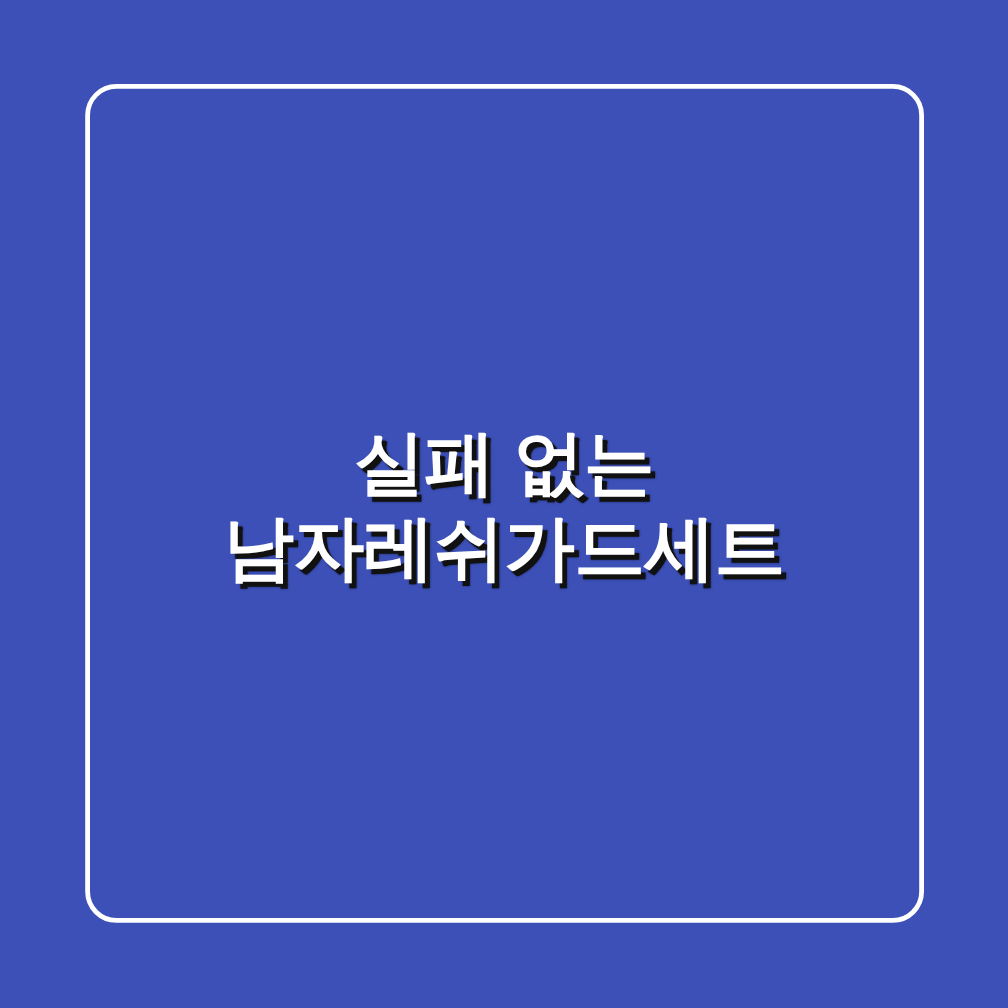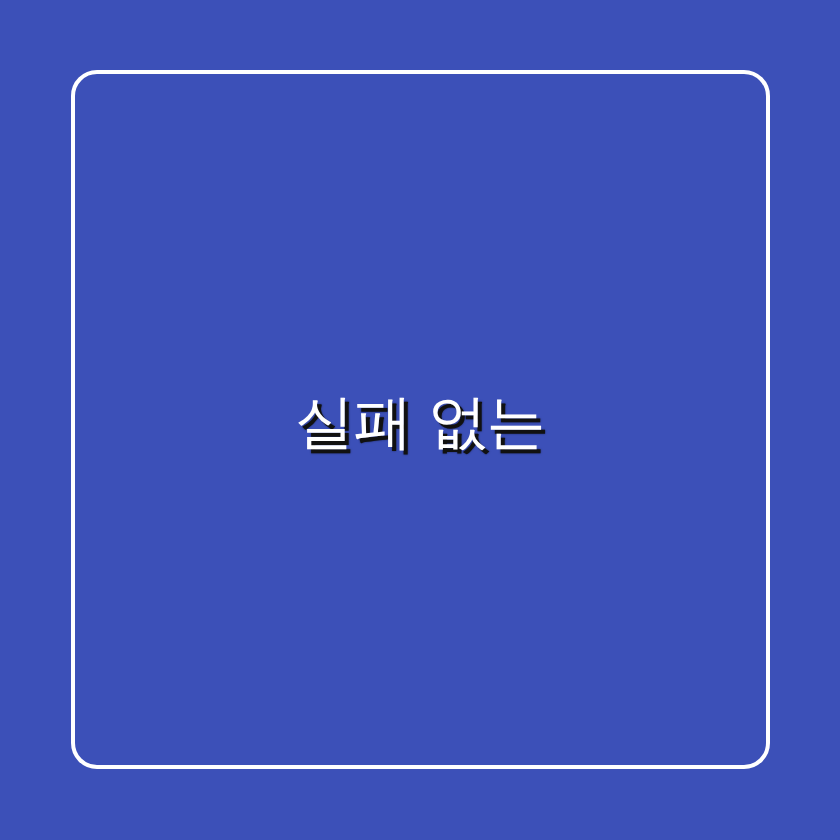--- a/index.html
+++ b/index.html
@@ -49,34 +49,35 @@
     padding-top: 4px;
     box-sizing: border-box;
   }
 
   .title-line {
     display: block;
     width: 100%;
     text-align: center;
     color: #ffffff;
     font-family: "Liberation Sans", "DejaVu Sans", sans-serif;
-    font-weight: 400;
+    font-weight: 700;
     font-size: 59px;
     line-height: 71px;
     letter-spacing: -0.5px;
     white-space: nowrap;
     text-shadow:
       4px 4px 0px #111111,
       4px 4px 2px rgba(0,0,0,0.55);
   }
 </style>
 </head>
 <body>
 
 <div id="thumbnail-card">
 
   <div id="frame-border"></div>
 
   <div id="title-block">
     <span class="title-line">실패 없는</span>
+    <span class="title-line">남자레쉬가드세트</span>
   </div>
 
 </div>
 
 </body></html>

